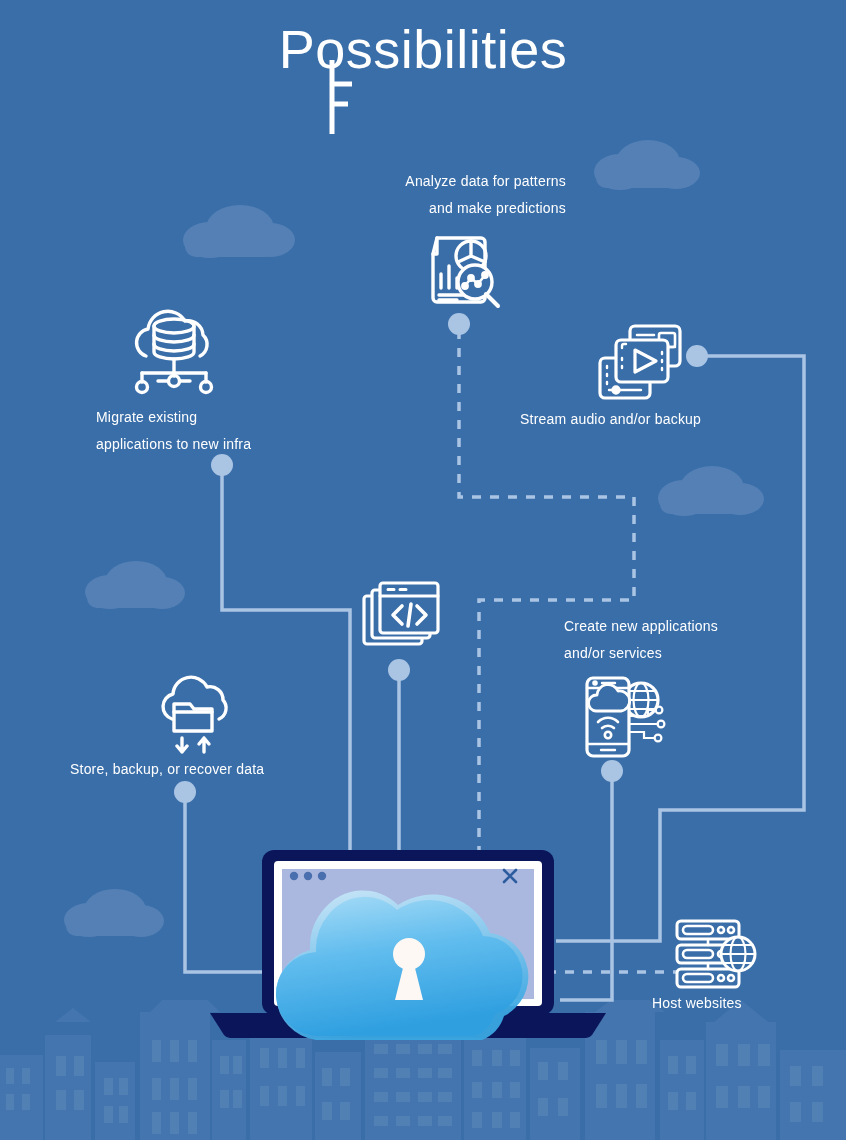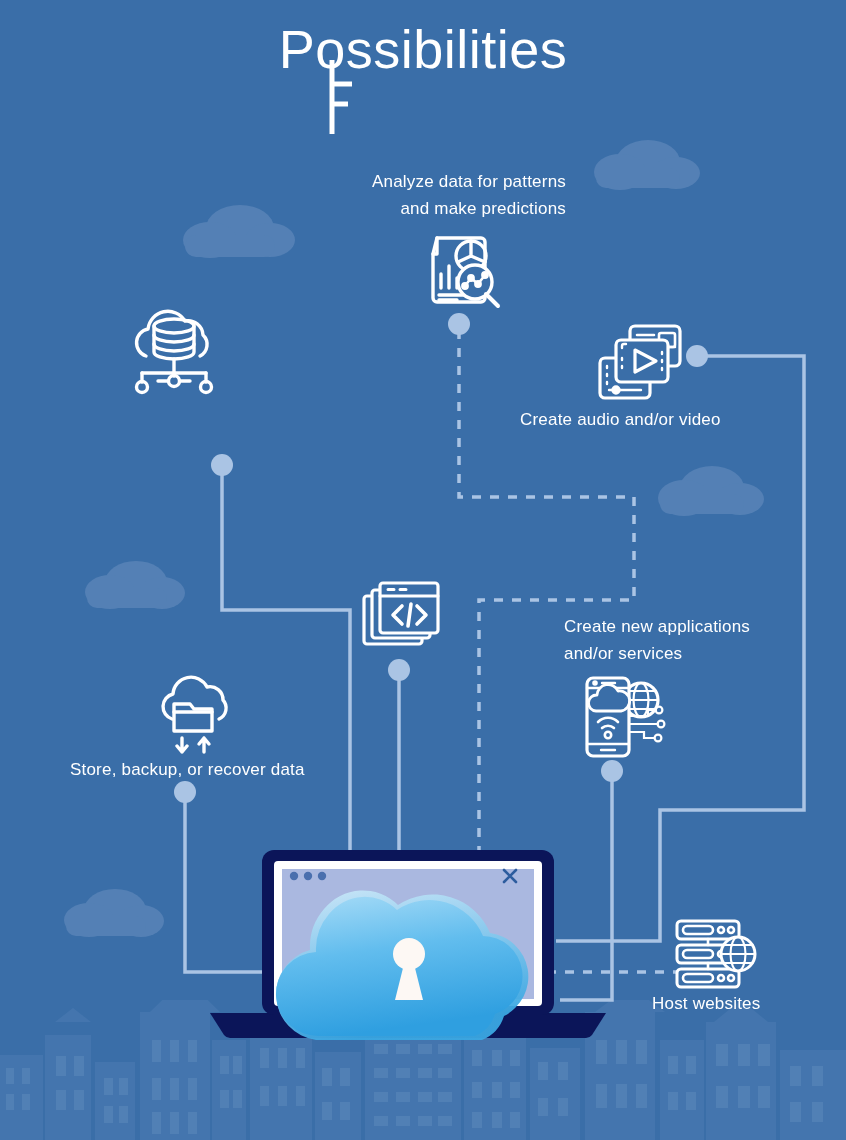--- a/index.html
+++ b/index.html
@@ -9,21 +9,21 @@
     font-family:"Liberation Sans", sans-serif;
     position:relative;
   }
   #stage{position:absolute;left:0;top:0;width:738px;height:1140px;text-decoration:underline;}
   #stage > svg{position:absolute;left:0;top:0;}
 
   
   .lbl{
     position:absolute;
     color:#ffffff;
-    font-size:17px;
+    font-size:14px;
     line-height:27px;
     letter-spacing:.2px;
     white-space:pre-line;
   }
   .lbl.right{text-align:right;}
 
   .title{
     position:absolute;
     left:0;top:18px;width:846px;
     text-align:center;
@@ -424,22 +424,24 @@
     <path d="M56 178 a42 42 0 0 1 -4 -84 a54 54 0 0 1 13 -38 a46 46 0 0 1 68 -4 a58 58 0 0 1 86 26 a40 40 0 0 1 12 78 a34 34 0 0 1 -20 22 z" fill="url(#cloudGrad)"></path>
     <g fill="#fdf8f4" transform="translate(129,78)">
       <circle cx="16" cy="18" r="16"></circle>
       <path d="M11 28 L2 64 h28 L21 28 z"></path>
     </g>
   </svg>
 
   <div class="lbl right" style="left:244px;top:168px;width:322px;">Analyze data for patterns
 and make predictions</div>
 
-
-  <div class="lbl" style="left:520px;top:406px;width:300px;">Create audio and/or video</div>
+  <div class="lbl" style="left:96px;top:404px;width:270px;">Migrate existing
+applications to new infra</div>
+
+  <div class="lbl" style="left:520px;top:406px;width:300px;">Stream audio and/or backup</div>
 
 
   <div class="lbl" style="left:564px;top:613px;width:270px;">Create new applications
 and/or services</div>
 
   <div class="lbl" style="left:70px;top:756px;width:300px;">Store, backup, or recover data</div>
 
   <div class="lbl" style="left:652px;top:990px;width:200px;">Host websites</div>
 
 </div>

